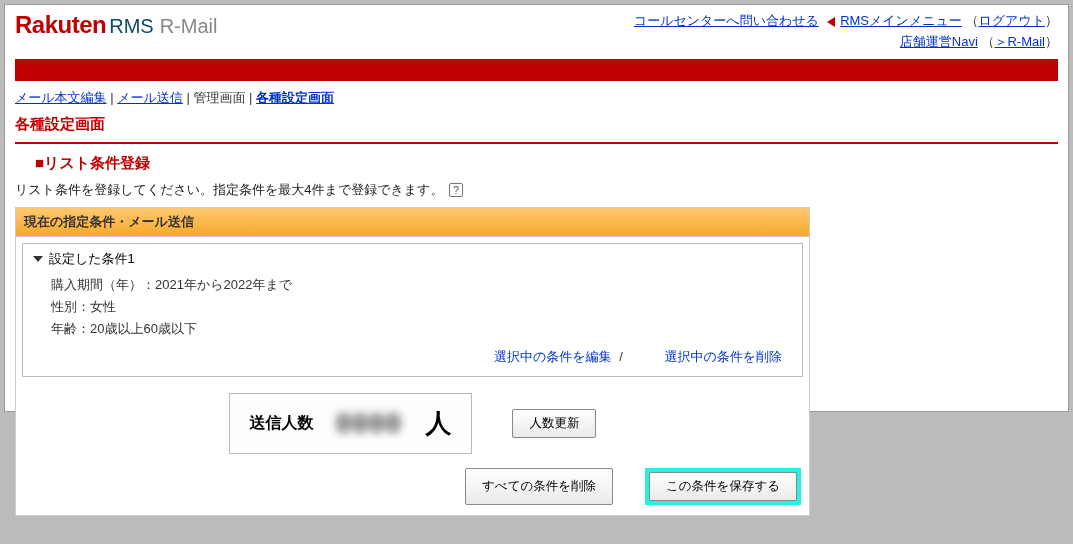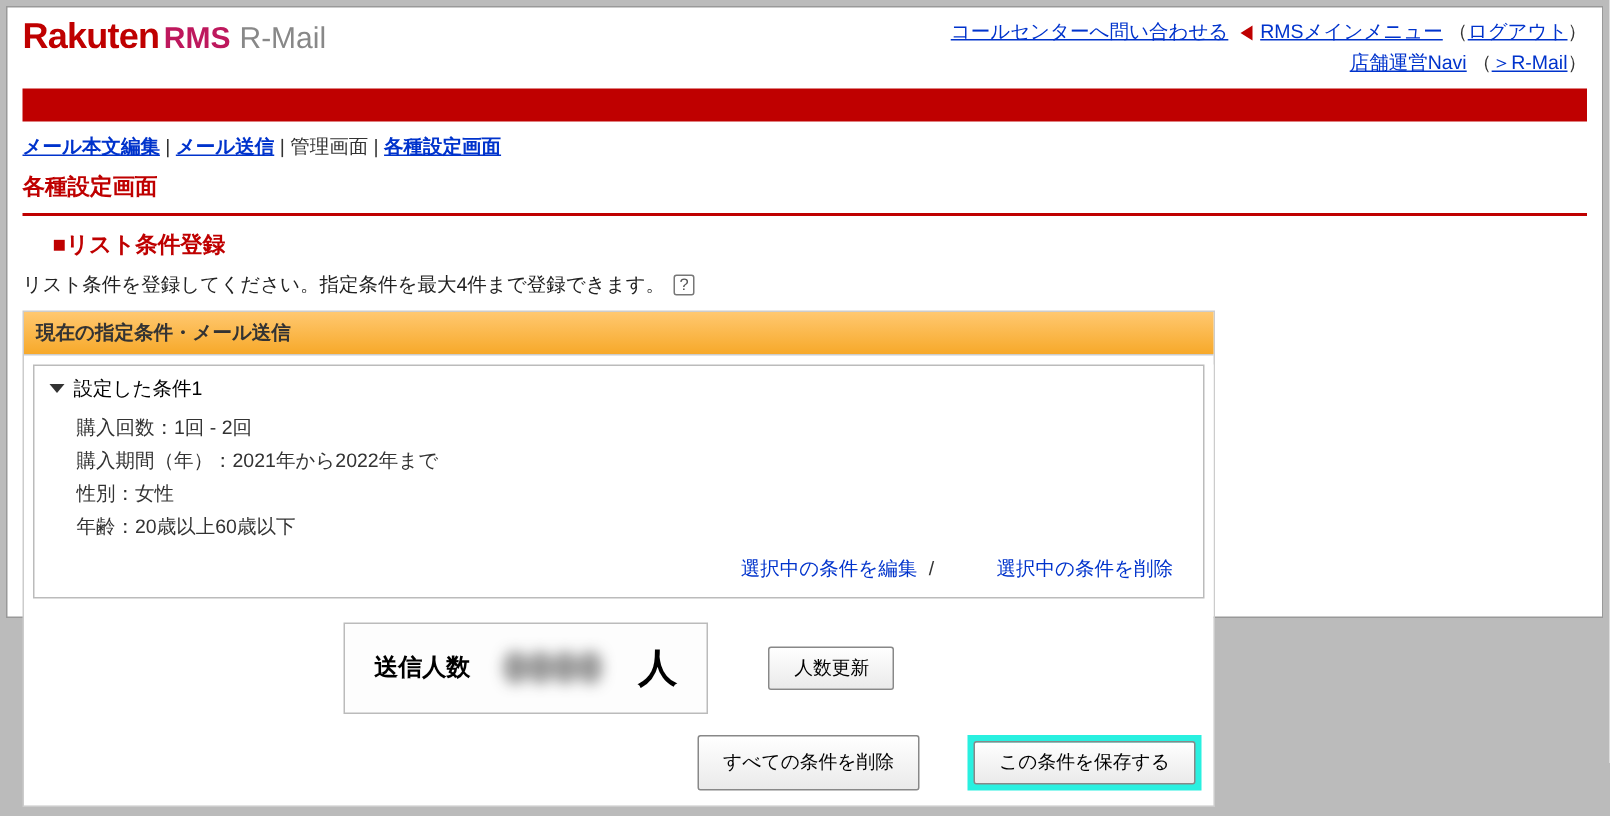--- a/index.html
+++ b/index.html
@@ -26,22 +26,22 @@
   }
   .logo-block { display: flex; align-items: baseline; gap: 6px; }
   .logo-main {
     font-family: Arial, sans-serif;
     color: #bf0000;
     font-weight: 900;
     font-size: 24px;
     letter-spacing: -0.5px;
   }
   .logo-rms {
-    color: #be185d;
-    font-weight: 700;
+    color: #0c4a6e;
+    font-weight: 400;
     font-size: 20px;
     margin-left: -3px;
   }
   .logo-sub { color: #888; font-size: 20px; font-weight: 500; }
   .header-links {
     text-align: right;
     font-size: 13px;
     line-height: 1.6;
     color: #333;
   }
@@ -57,21 +57,21 @@
   }
   .red-bar {
     background: #bf0000;
     height: 22px;
     margin: 2px 10px 6px 10px;
   }
   .breadcrumbs {
     font-size: 13px;
     padding: 2px 10px 4px 10px;
   }
-  .breadcrumbs a { color: #0033cc; text-decoration: underline; font-weight: bold; }
+  .breadcrumbs a { color: #0033cc; text-decoration: underline; }
   .breadcrumbs a.current { font-weight: bold; }
   .breadcrumbs span.static { color: #333; }
   .screen-title {
     color: #bf0000;
     font-weight: bold;
     font-size: 15px;
     padding: 4px 10px 4px 10px;
   }
   .red-divider { height: 2px; background: #bf0000; margin: 4px 10px 6px 10px; }
   .content { padding: 0 10px; }
@@ -233,21 +233,20 @@
 
     <div class="conditions-container">
       <div class="cond-header">現在の指定条件・メール送信</div>
       <div class="cond-body">
         <div class="cond-block">
           <div class="cond-block-header">
             <span class="caret-down"></span>
             <span>設定した条件1</span>
           </div>
           <div class="cond-details">
-            <div>購入回数：1回 - 2回</div>
             <div>購入期間（年）：2021年から2022年まで</div>
             <div>性別：女性</div>
             <div>年齢：20歳以上60歳以下</div>
           </div>
           <div class="cond-actions">
             <a href="#">選択中の条件を編集</a>
             <span class="sep">/</span>
             <a href="#">選択中の条件を削除</a>
           </div>
         </div>

